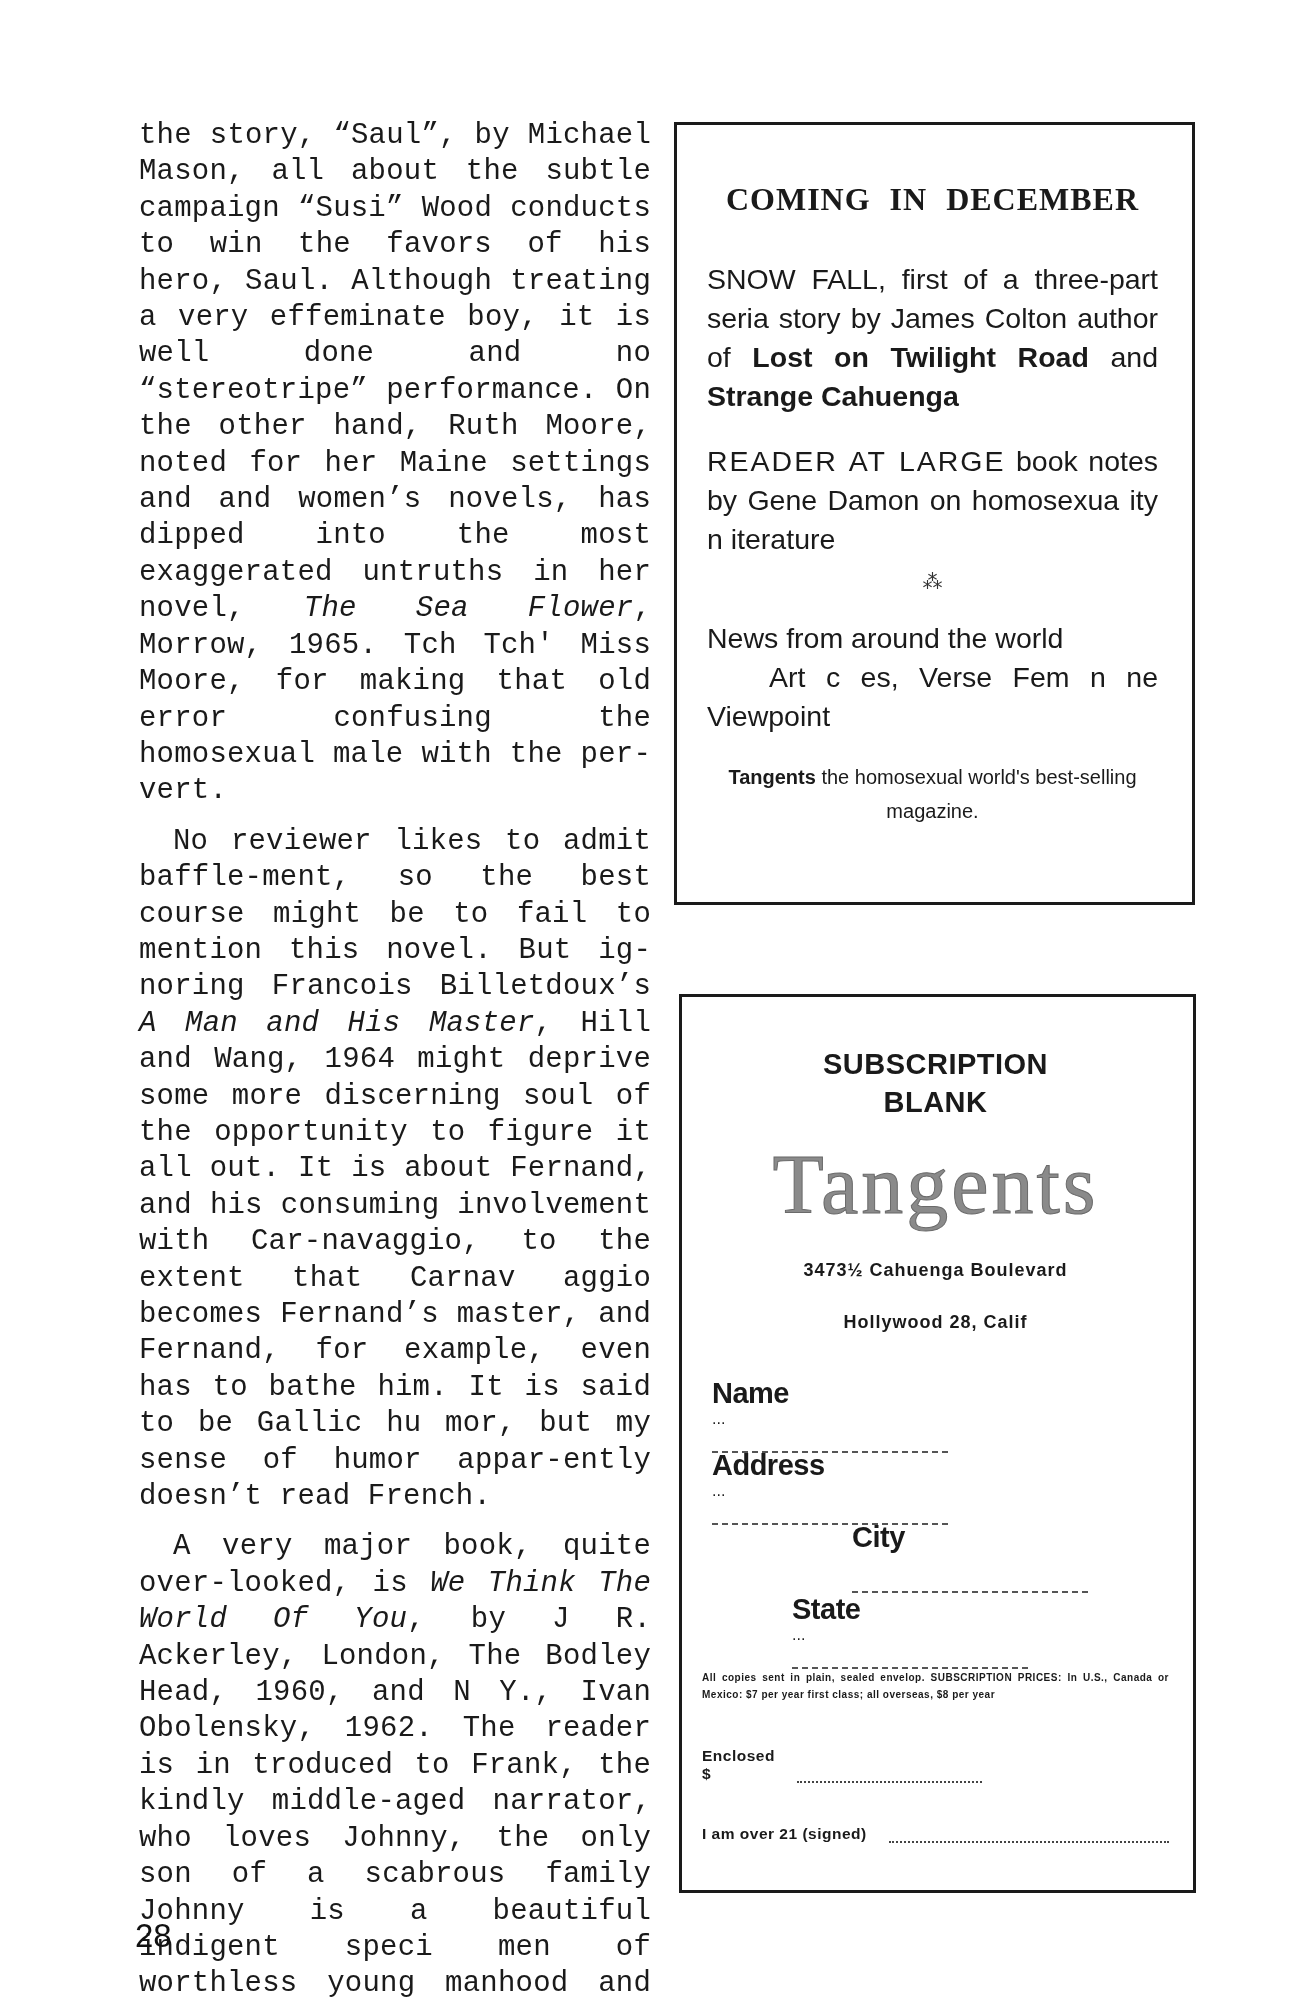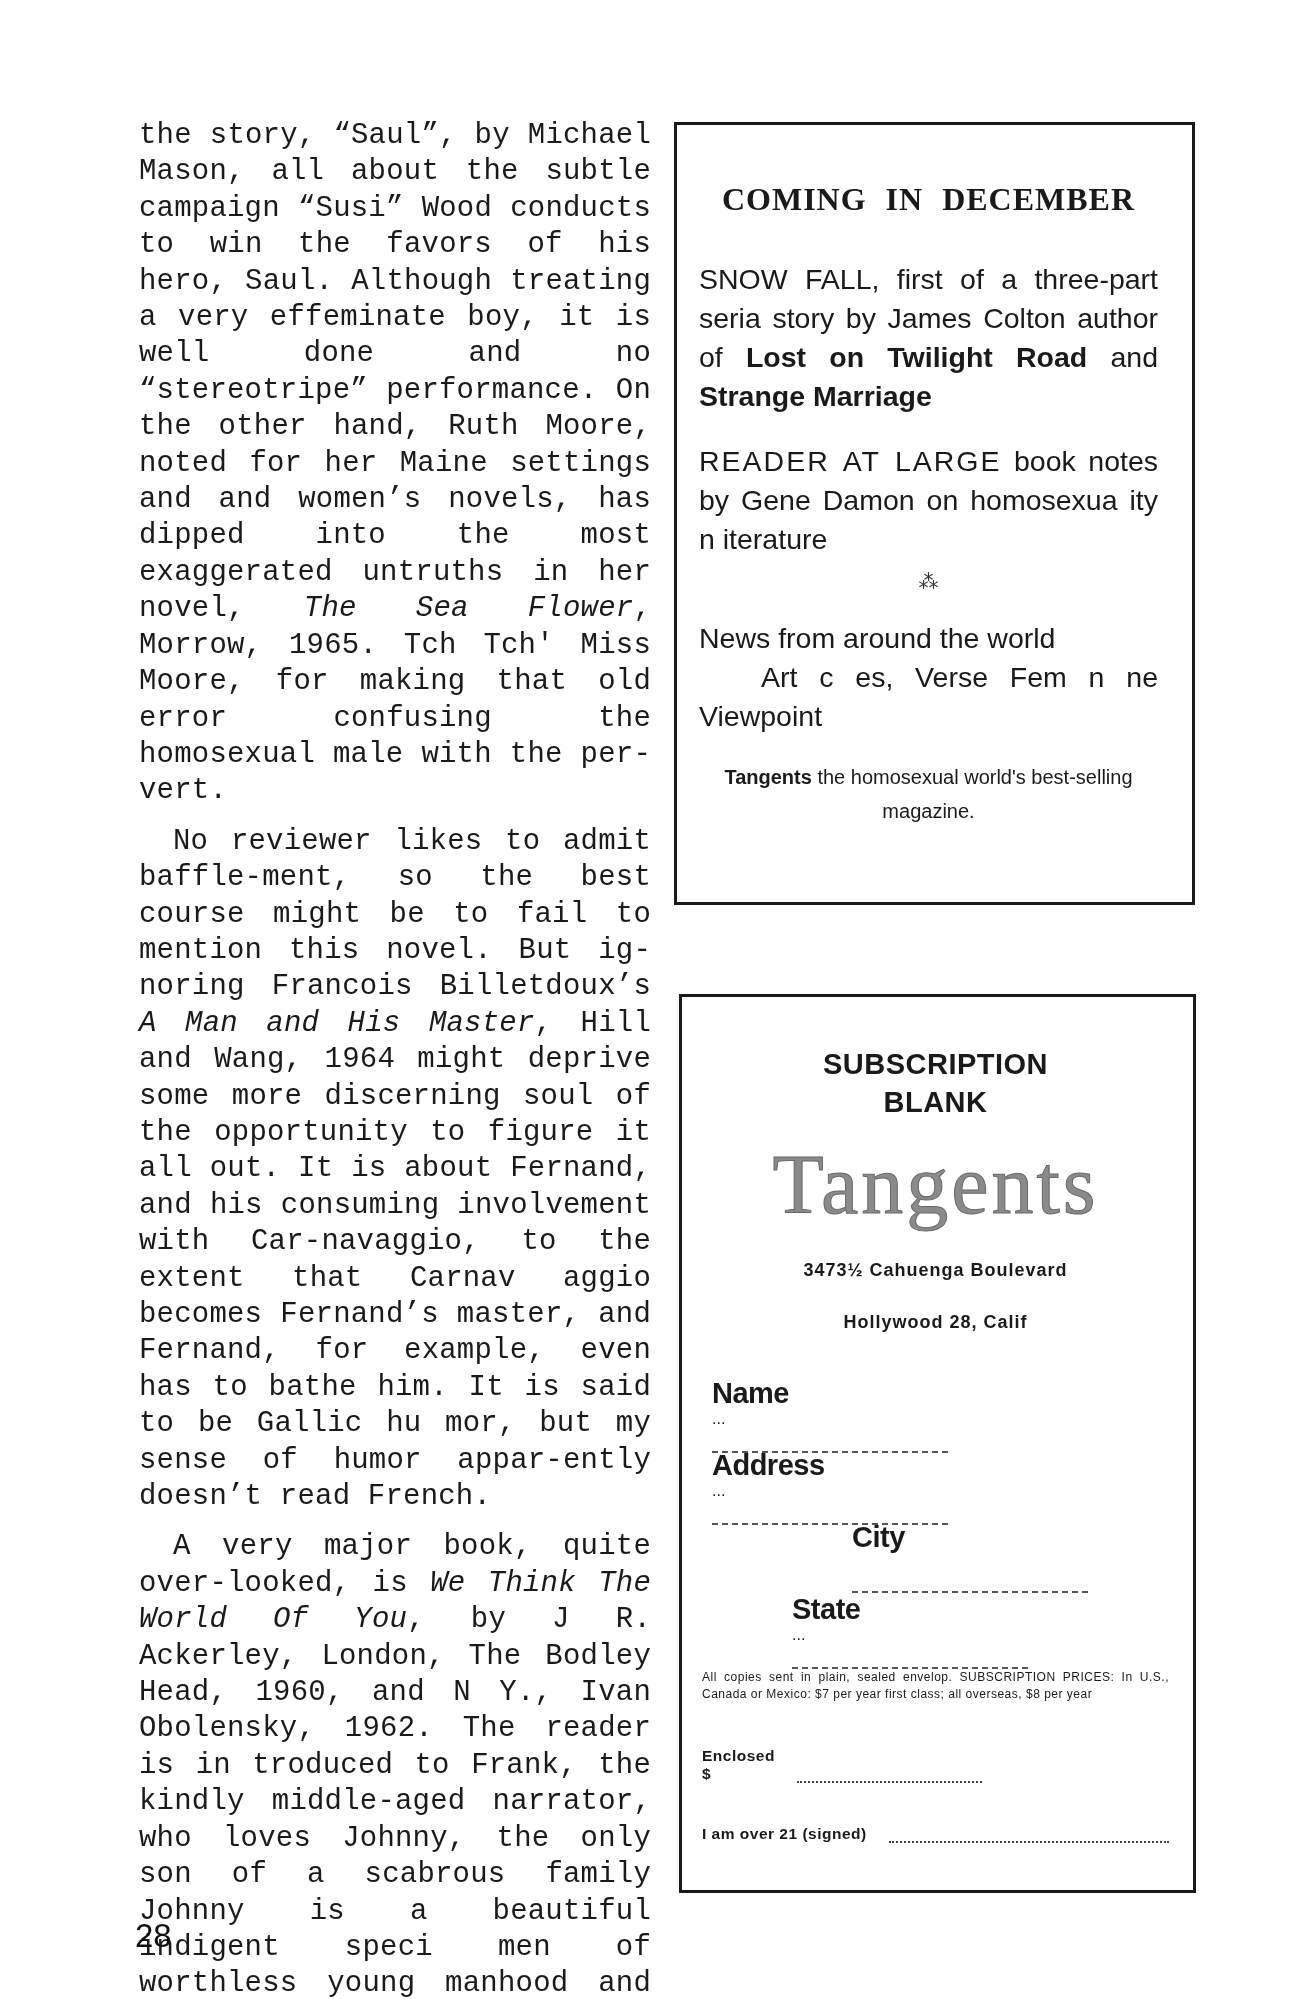--- a/index.html
+++ b/index.html
@@ -56,21 +56,21 @@
       position: absolute;
       border: 3px solid #1a1a1a;
       box-sizing: border-box;
       font-family: "Liberation Sans", "DejaVu Sans", sans-serif;
     }
     .box-coming {
       left: 674px;
       top: 122px;
       width: 521px;
       height: 783px;
-      padding: 56px 34px 0 22px;
+      padding: 56px 34px 0 30px;
     }
     .coming-title {
       font-family: "Liberation Serif", "DejaVu Serif", serif;
       font-weight: bold;
       font-size: 32px;
       letter-spacing: 1px;
       text-align: center;
       margin: 0 0 42px 0;
       word-spacing: 10px;
     }
@@ -156,22 +156,22 @@
       background: transparent;
       border-bottom: 2px dashed #555;
       height: 24px;
       margin-left: 10px;
       margin-right: 6px;
       font-family: "Liberation Sans", "DejaVu Sans", sans-serif;
       font-size: 18px;
       outline: none;
     }
     .sub-notice {
-      font-weight: normal;
-      font-size: 12px;
+      font-weight: bold;
+      font-size: 10px;
       line-height: 17px;
       letter-spacing: 0.5px;
       margin: 4px 0 0 0;
       text-align: justify;
     }
     .small-row {
       display: flex;
       align-items: flex-end;
       font-weight: bold;
       font-size: 15.5px;
@@ -207,21 +207,21 @@
   <p class="signature">GENE DAMON</p>
 </div>
 
 <div class="page-number">28</div>
 
 <div class="box box-coming">
   <h2 class="coming-title">COMING IN DECEMBER</h2>
 
   <div class="coming-block">
     <p class="coming-text">
-      <span>SNOW FALL, first of a three-part seria  story by James Colton  author of </span><b>Lost on Twilight Road</b><span> and </span><b>Strange Marriage</b>
+      <span>SNOW FALL, first of a three-part seria  story by James Colton  author of </span><b>Lost on Twilight Road</b><span> and </span><b>Strange Cahuenga</b>
     </p>
   </div>
 
   <div class="coming-block">
     <p class="coming-text">
       <span class="reader-head">READER AT LARGE</span><span>  book notes by Gene Damon on homosexua ity  n  iterature</span>
     </p>
     <div class="asterism">⁂</div>
   </div>
 

